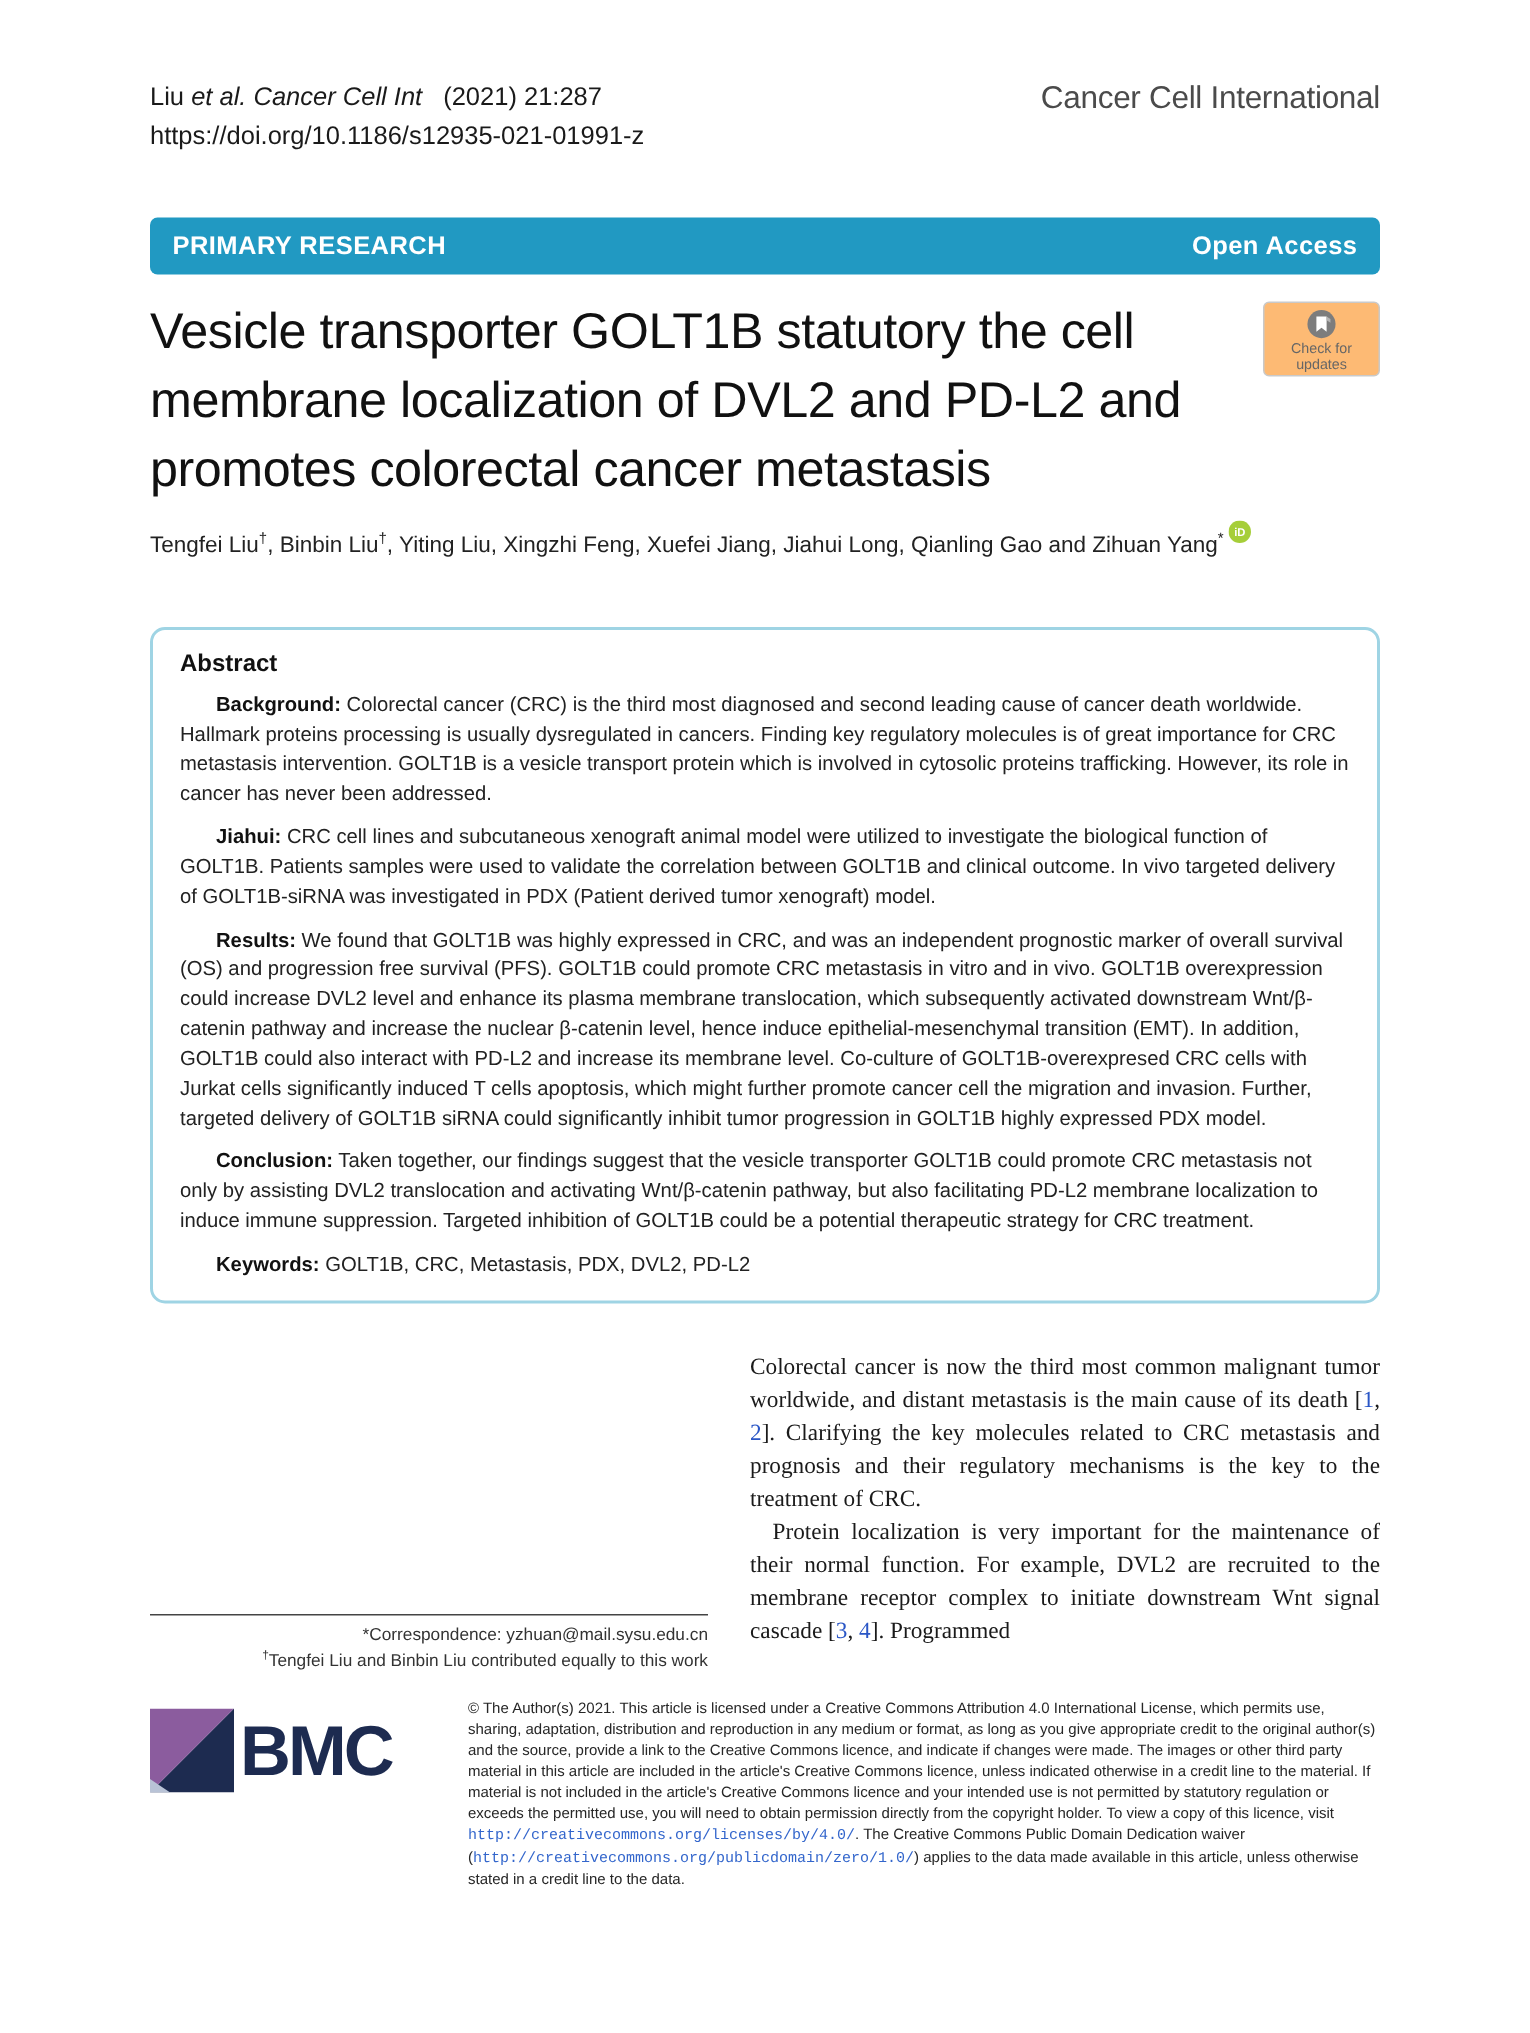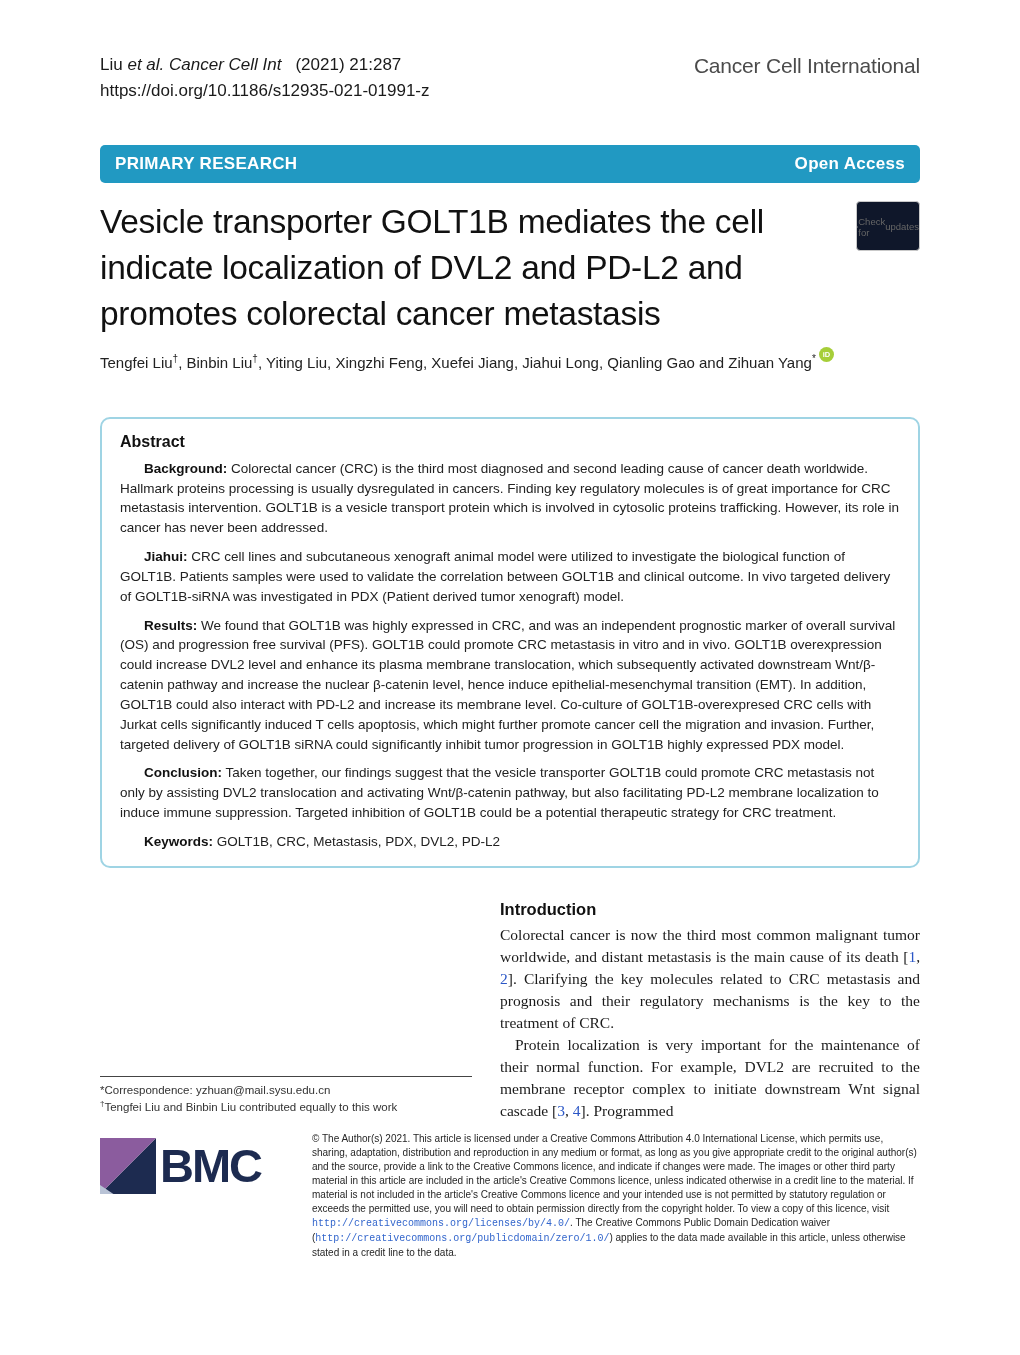--- a/index.html
+++ b/index.html
@@ -17,42 +17,42 @@
   
   .banner{
     margin-top:42px;height:38px;border-radius:5px;background:#2199c2;
     display:flex;justify-content:space-between;align-items:center;
     padding:0 15px;color:#ffffff;font-weight:bold;font-size:17px;letter-spacing:0.3px;
   }
   
   .title-row{display:flex;margin-top:16px;gap:14px;}
   .title{flex:1;font-size:33.5px;line-height:1.37;font-weight:400;color:#111;letter-spacing:-0.3px;margin:0;}
   .badge{
-    width:64px;height:50px;flex:0 0 auto;margin-top:2px;
-    background:#0f172a;border:1px solid #c9c9c9;border-radius:4px;
-    display:flex;align-items:center;justify-content:flex-start;
+    width:78px;height:50px;flex:0 0 auto;margin-top:2px;
+    background:#fdba74;border:1px solid #c9c9c9;border-radius:4px;
+    display:flex;flex-direction:column;align-items:center;justify-content:flex-start;
     font-size:9.5px;color:#666;line-height:1.15;padding-top:3px;box-sizing:border-box;cursor:pointer;
   }
   .badge svg{display:block;margin-bottom:1px;}
   
   .authors{margin-top:10px;font-size:15px;color:#222;}
   .authors sup{font-size:10px;}
   .orcid{display:inline-block;vertical-align:super;margin-left:3px;}
   
   .abs{
     margin-top:46px;border:2px solid #9fd4e4;border-radius:10px;
     padding:14px 18px 12px 18px;
   }
   .abs h2{margin:0 0 8px 0;font-size:16px;font-weight:bold;color:#111;}
   .abs p{margin:0 0 9px 0;font-size:13.5px;line-height:1.47;color:#222;}
   .abs p:last-child{margin-bottom:2px;}
   .abs .lbl{font-weight:bold;color:#111;padding-left:24px;}
   
   .cols{display:flex;margin-top:32px;height:216px;}
-  .col-left{width:400px;box-sizing:border-box;padding-right:28px;display:flex;flex-direction:column;justify-content:flex-end;}
+  .col-left{width:400px;box-sizing:border-box;padding-right:28px;display:flex;flex-direction:column;justify-content:flex-end;text-align:right;}
   .col-right{flex:1;}
   .fnote{border-top:1px solid #444;padding-top:5px;font-size:11.5px;line-height:1.45;color:#333;}
   .fnote sup{font-size:8px;}
   .intro h3{margin:0 0 5px 0;font-size:16.5px;font-weight:bold;color:#111;font-family:"Liberation Sans",sans-serif;}
   .intro p{
     margin:0;font-family:"Liberation Serif",serif;font-size:15.5px;line-height:1.42;
     color:#1a1a1a;text-align:justify;
   }
   .intro p.ind{text-indent:15px;}
   .ref{color:#2a56c6;cursor:pointer;}
@@ -75,21 +75,21 @@
     </div>
     <div class="journal">Cancer Cell International</div>
   </div>
 
   <div class="banner">
     <span>PRIMARY RESEARCH</span>
     <span>Open Access</span>
   </div>
 
   <div class="title-row">
-    <h1 class="title">Vesicle transporter GOLT1B mediates the cell indicate localization of DVL2 and PD-L2 and promotes colorectal cancer metastasis</h1>
+    <h1 class="title">Vesicle transporter GOLT1B statutory the cell membrane localization of DVL2 and PD-L2 and promotes colorectal cancer metastasis</h1>
     <div class="badge">
       <svg width="26" height="26" viewBox="0 0 26 26">
         <circle cx="13" cy="13" r="11" fill="#7d7d7d"></circle>
         <path d="M9 7 h8 v12 l-4 -3.2 -4 3.2 z" fill="#ffffff"></path>
         <path d="M17 7 l3 2 v3 l-3 -2 z" fill="#b5b5b5"></path>
       </svg>
       <span>Check for</span>
       <span>updates</span>
     </div>
   </div>
@@ -112,21 +112,20 @@
 
   <div class="cols">
     <div class="col-left">
       <div class="fnote">
         <div>*Correspondence:  yzhuan@mail.sysu.edu.cn</div>
         <div><sup>†</sup><span>Tengfei Liu and Binbin Liu contributed equally to this work</span></div>
       </div>
     </div>
     <div class="col-right">
       <div class="intro">
-        <h3>Introduction</h3>
         <p><span>Colorectal cancer is now the third most common malignant tumor worldwide, and distant metastasis is the main cause of its death [</span><span class="ref">1</span><span>, </span><span class="ref">2</span><span>]. Clarifying the key molecules related to CRC metastasis and prognosis and their regulatory mechanisms is the key to the treatment of CRC.</span></p>
         <p class="ind"><span>Protein localization is very important for the maintenance of their normal function. For example, DVL2 are recruited to the membrane receptor complex to initiate downstream Wnt signal cascade [</span><span class="ref">3</span><span>, </span><span class="ref">4</span><span>]. Programmed</span></p>
       </div>
     </div>
   </div>
 
   <div class="footer">
     <div class="logo">
       <svg width="56" height="56" viewBox="0 0 100 100">
         <polygon points="100,0 100,100 0,100" fill="#1d2b50"></polygon>

